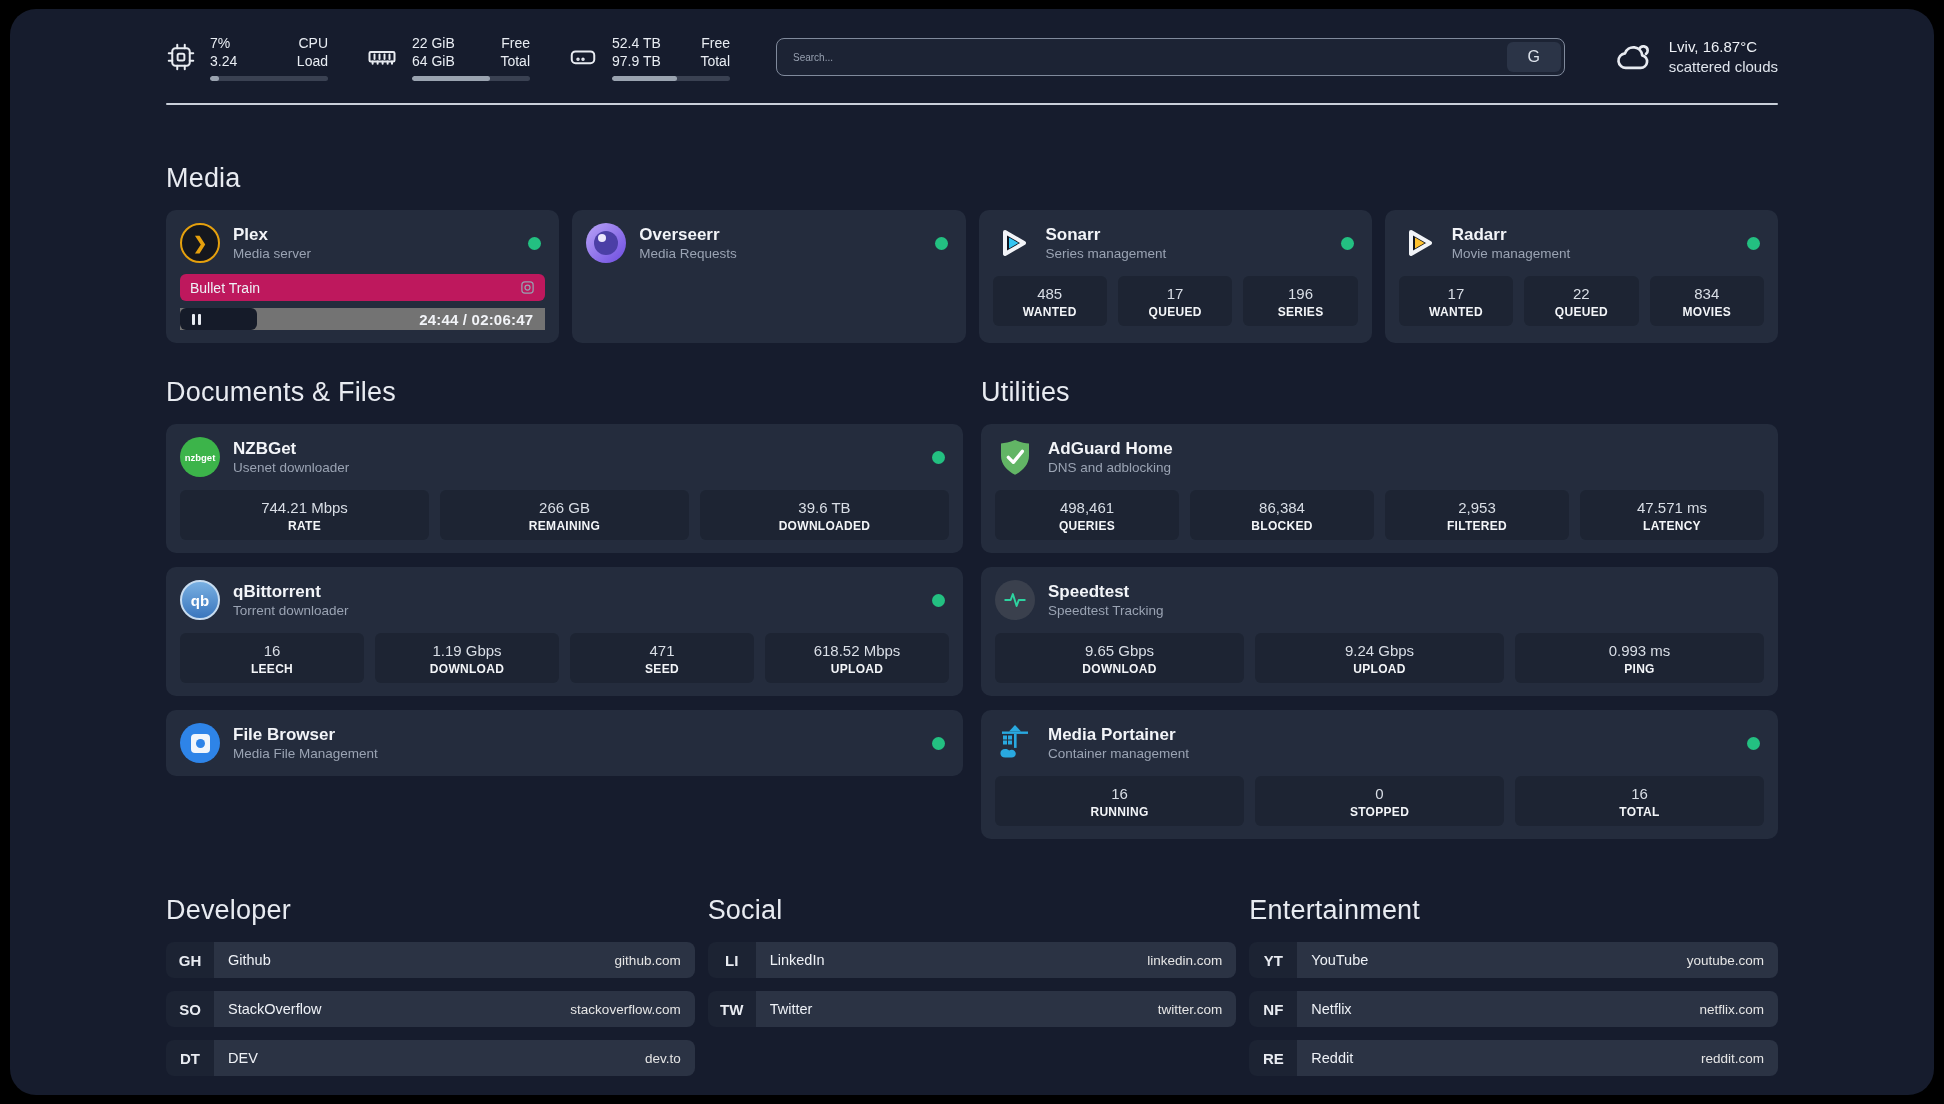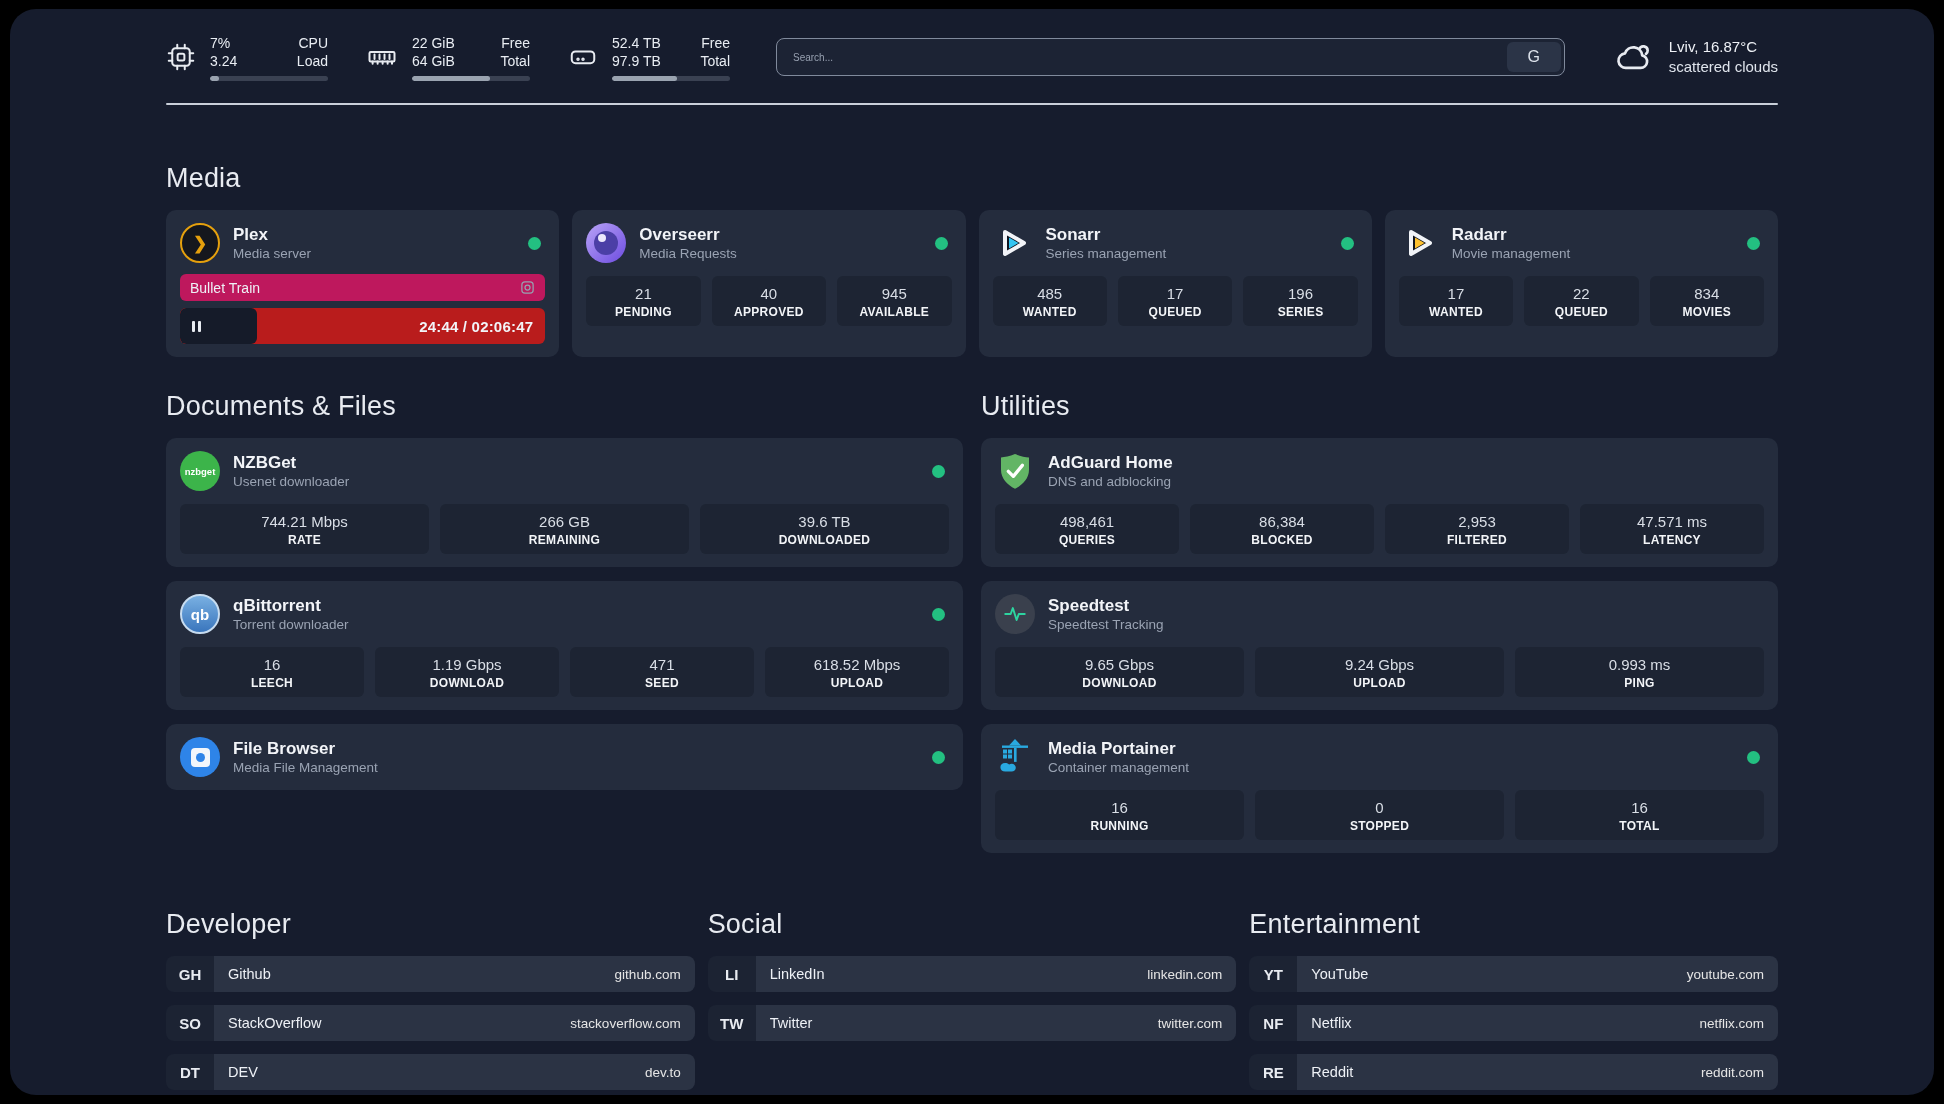--- a/index.html
+++ b/index.html
@@ -63,21 +63,21 @@
   .qb { background:linear-gradient(180deg,#79b0e2,#3a76bd); color:#fff; font-size:15px; font-weight:700;
     border:2px solid #c7dcf0; }
   .speedtest { background:#3a404d; }
   .fb { background:var(--filebrowser-blue,#2e84e8); }
   .fb-inner { width:19px; height:19px; background:#f2f6fb; border-radius:4px; position:relative; }
   .fb-inner::after { content:""; position:absolute; inset:5px; border-radius:50%; background:var(--filebrowser-blue,#2e84e8); }
   
   .np-row { margin-top:11px; height:27px; background:#be185d; border-radius:6px; display:flex;
     align-items:center; padding:0 10px; color:#eef1f6; font-size:14px; }
   .np-row .np-title { flex:1; }
-  .np-bar { margin-top:7px; height:36px; background:#b91c1c; border-radius:6px; display:flex;
+  .np-bar { margin-top:7px; height:22px; background:#737373; border-radius:0; display:flex;
     align-items:center; position:relative; overflow:hidden; }
   .np-elapsed { width:21%; height:100%; background:#151b29; border-radius:6px; display:flex;
     align-items:center; padding-left:12px; gap:3px; }
   .pause-bar { width:3px; height:11px; background:#e8ecf2; border-radius:1px; display:inline-block; }
   .np-time { position:absolute; right:12px; color:#f2f4f8; font-size:15px; font-weight:600; letter-spacing:.2px; }
   
   .bm { display:flex; height:36px; margin-bottom:13px; cursor:pointer; }
   .bm:last-child { margin-bottom:0; }
   .bm-abbr { width:48px; background:#1c2333; border-radius:8px 0 0 8px; color:#e8ebf1; font-size:15px;
     font-weight:600; display:flex; align-items:center; justify-content:center; }
@@ -215,34 +215,20 @@
       <div class="app-head">
         <span class="icon-circle overseerr">
             <span class="ovr-eye"></span>
           </span>
         <div class="app-titles">
           <div class="app-title">Overseerr</div>
           <div class="app-sub">Media Requests</div>
         </div>
         <span class="dot"></span>
       </div>
-      <div class="stat-row">
-        <div class="sbox">
-            <div class="sval">21</div>
-            <div class="slabel">PENDING</div>
-          </div>
-        <div class="sbox">
-            <div class="sval">40</div>
-            <div class="slabel">APPROVED</div>
-          </div>
-        <div class="sbox">
-            <div class="sval">945</div>
-            <div class="slabel">AVAILABLE</div>
-          </div>
-      </div>
     </div>
 
     <div class="card">
       <div class="app-head">
         <svg width="40" height="40" viewBox="0 0 40 40">
             <polygon points="12,9 31,20 12,31" fill="#10141f" stroke="#f2f4f8" stroke-width="4" stroke-linejoin="round"></polygon>
             <polygon points="16,14.5 25.5,20 16,25.5" fill="#35c5f1"></polygon>
           </svg>
         <div class="app-titles">
           <div class="app-title">Sonarr</div>

